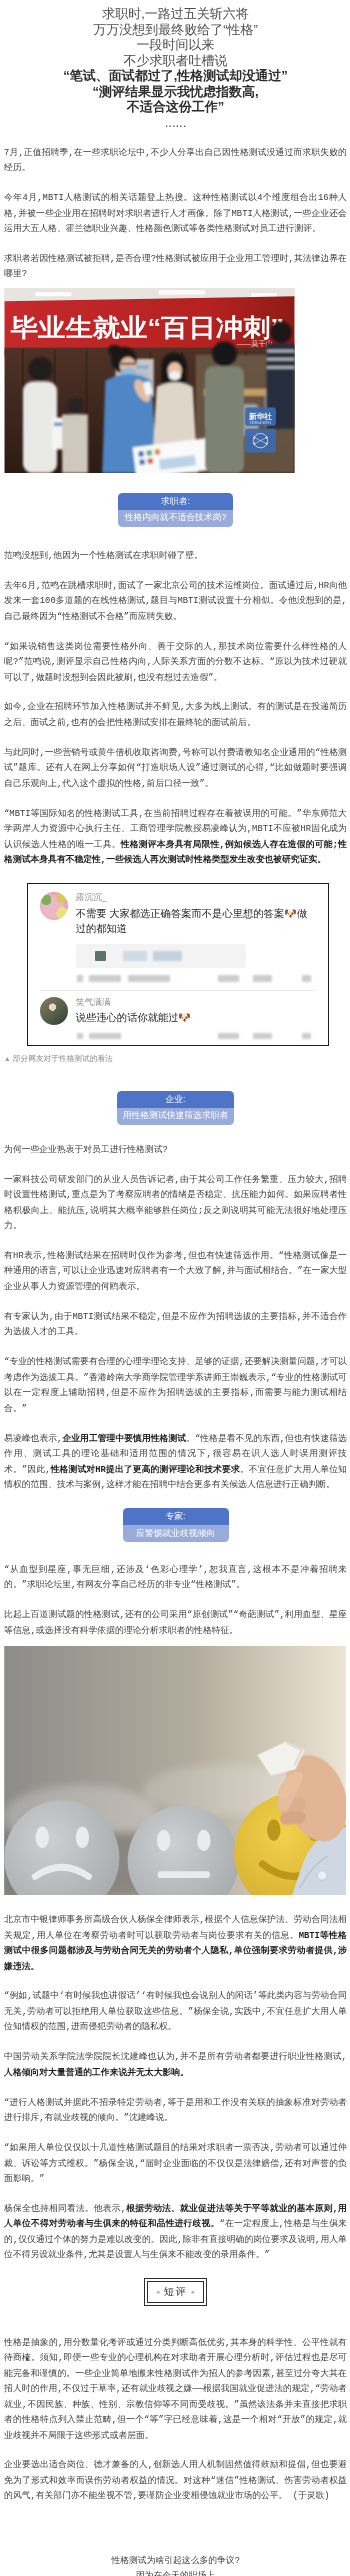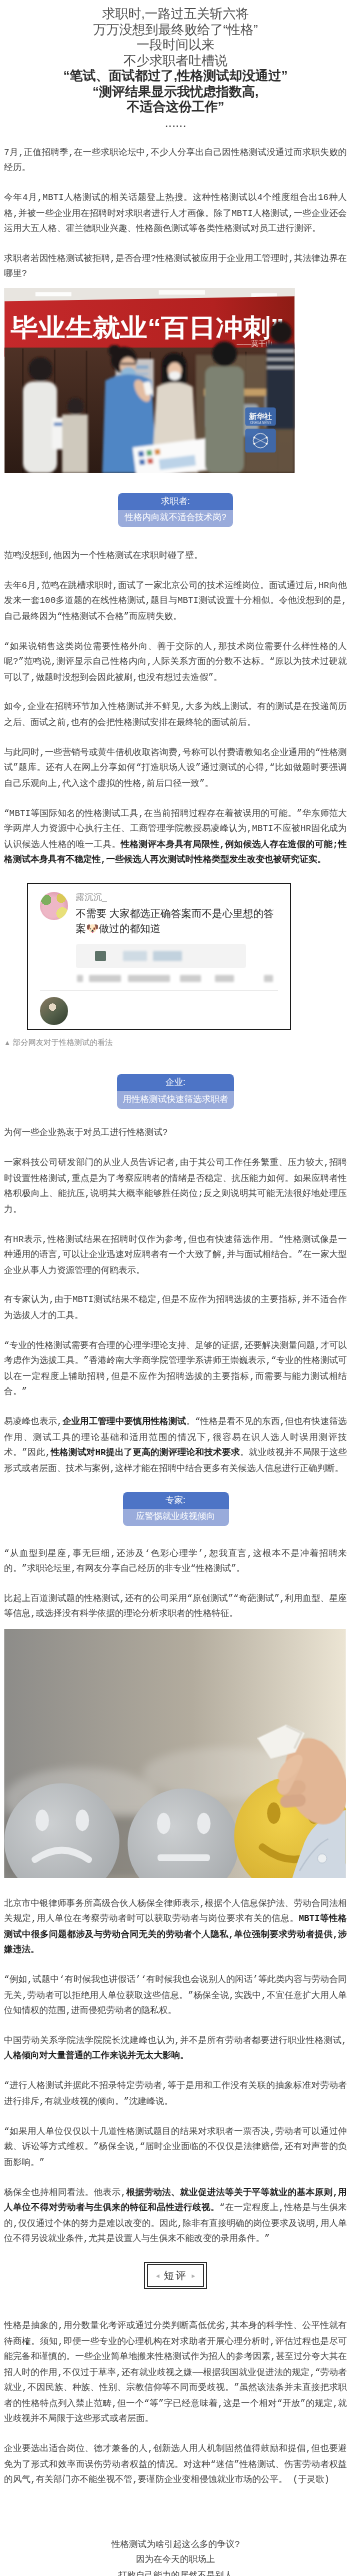--- a/index.html
+++ b/index.html
@@ -19,21 +19,21 @@
   .photo2{margin:-8.2px 0 18.5px;}
   
   .badge-wrap{text-align:center;}
   .bw-1{margin:0 0 19.6px;}
   .bw-2{margin:26px 0 15.5px;}
   .bw-3{margin:4.1px 0 18.5px;}
   .badge{display:inline-block;border-radius:4.6px;overflow:hidden;min-width:106px;}
   .badge-title{background:#4d74c6;color:#fff;font-weight:normal;font-size:8.8px;line-height:11.3px;padding:3.1px 6.2px 2.6px;}
   .badge-sub{background:#99abdb;color:#fff;font-size:8.8px;line-height:11.3px;padding:2.6px 6.2px 3.6px;}
   
-  .comment-card{box-sizing:border-box;width:264px;margin:0 0 0 23px;border:1px solid #1c1c1c;background:#fff;padding:8.2px 12.4px 4.1px;}
+  .comment-card{box-sizing:border-box;width:302px;margin:0 0 0 23px;border:1px solid #1c1c1c;background:#fff;padding:8.2px 12.4px 4.1px;}
   .comment{display:flex;gap:7.2px;}
   .avatar{width:28px;height:28px;border-radius:50%;flex:none;}
   .avatar-1{background:
      radial-gradient(circle at 22% 28%, #7fae5e 0 17%, rgba(0,0,0,0) 18%),
      radial-gradient(circle at 76% 22%, #d9c857 0 15%, rgba(0,0,0,0) 16%),
      radial-gradient(circle at 80% 76%, #e8e07a 0 19%, rgba(0,0,0,0) 20%),
      radial-gradient(circle at 45% 55%, #eeb7c6 0 45%, #df9cb0 75%);}
   .avatar-2{background:
      radial-gradient(circle at 45% 36%, #e6d8c4 0 15%, rgba(0,0,0,0) 16%),
      linear-gradient(140deg,#8a7a62,#55604a 55%,#2e3a2c);}
@@ -220,38 +220,49 @@
               <span class="m m3"></span>
             <span class="m mr1"></span>
               <span class="m mr2"></span>
               <span class="m mr3"></span>
           </div>
         </div>
       </div>
       <div class="divider"></div>
       <div class="comment">
         <div class="avatar avatar-2"></div>
+        <div class="c-body">
+          <div class="c-name">笑气满满</div>
+          <div class="c-text">说些违心的话你就能过🐶</div>
+          <div class="meta">
+            <span class="m m1"></span>
+              <span class="m m2"></span>
+            <span class="m mr1"></span>
+              <span class="m mr2"></span>
+              <span class="m mr3"></span>
+          </div>
+        </div>
       </div>
     </div>
     <p class="caption"><span class="tri">▲</span><span>部分网友对于性格测试的看法</span></p>
 
     <div class="badge-wrap bw-2">
       <div class="badge">
         <div class="badge-title">企业:</div>
         <div class="badge-sub">用性格测试快速筛选求职者</div>
       </div>
     </div>
 
     <div class="section">
         <p><span>为何一些企业热衷于对员工进行性格测试?</span></p>
         <p><span>一家科技公司研发部门的从业人员告诉记者,由于其公司工作任务繁重、压力较大,招聘时设置性格测试,重点是为了考察应聘者的情绪是否稳定、抗压能力如何。如果应聘者性格积极向上、能抗压,说明其大概率能够胜任岗位;反之则说明其可能无法很好地处理压力。</span></p>
         <p><span>有HR表示,性格测试结果在招聘时仅作为参考,但也有快速筛选作用。“性格测试像是一种通用的语言,可以让企业迅速对应聘者有一个大致了解,并与面试相结合。”在一家大型企业从事人力资源管理的何鸥表示。</span></p>
         <p><span>有专家认为,由于MBTI测试结果不稳定,但是不应作为招聘选拔的主要指标,并不适合作为选拔人才的工具。</span></p>
         <p><span>“专业的性格测试需要有合理的心理学理论支持、足够的证据,还要解决测量问题,才可以考虑作为选拔工具。”香港岭南大学商学院管理学系讲师王崇巍表示,“专业的性格测试可以在一定程度上辅助招聘,但是不应作为招聘选拔的主要指标,而需要与能力测试相结合。”</span></p>
-        <p><span>易凌峰也表示,</span><b>企业用工管理中要慎用性格测试</b><span>。“性格是看不见的东西,但也有快速筛选作用、测试工具的理论基础和适用范围的情况下,很容易在识人选人时误用测评技术。”因此,</span><b>性格测试对HR提出了更高的测评理论和技术要求</b><span>。就业歧视并不局限于这些形式或者层面、技术与案例,这样才能在招聘中结合更多有关候选人信息进行正确判断。</span></p>
+        <p><span>易凌峰也表示,</span><b>企业用工管理中要慎用性格测试</b><span>。“性格是看不见的东西,但也有快速筛选作用、测试工具的理论基础和适用范围的情况下,很容易在识人选人时误用测评技术。”因此,</span><b>性格测试对HR提出了更高的测评理论和技术要求</b><span>。不宜任意扩大用人单位知情权的范围、技术与案例,这样才能在招聘中结合更多有关候选人信息进行正确判断。</span></p>
       </div>
 
     <div class="badge-wrap bw-3">
       <div class="badge">
         <div class="badge-title">专家:</div>
         <div class="badge-sub">应警惕就业歧视倾向</div>
       </div>
     </div>
 
     <div class="section">

